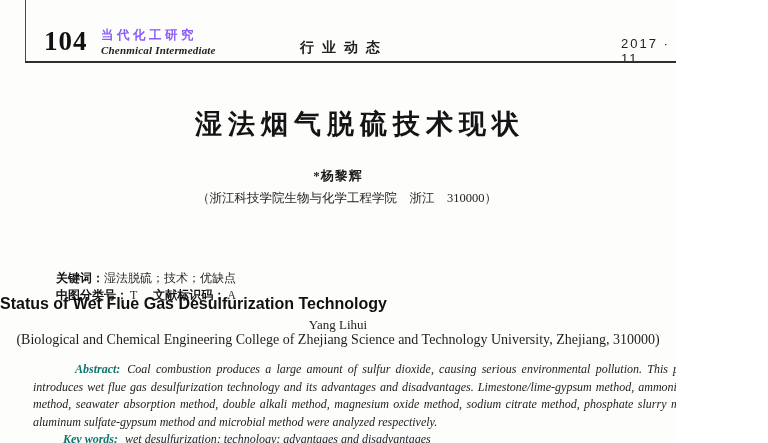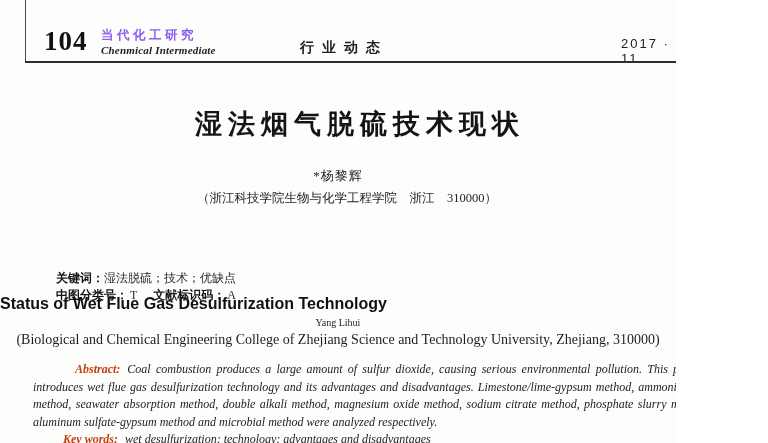--- a/index.html
+++ b/index.html
@@ -17,42 +17,42 @@
   .journal-en{margin-top:3px;font-style:italic;font-weight:bold;font-size:11px;letter-spacing:.2px;color:#222;}
   .section-title{position:absolute;left:0;right:0;top:39px;text-align:center;
     font-size:14px;font-weight:bold;letter-spacing:8px;color:#222;margin-left:12px;}
   .issue{position:absolute;left:621px;top:36px;font-family:"Liberation Sans","DejaVu Sans",sans-serif;
     font-size:13px;letter-spacing:2px;color:#222;}
   
   .title-cn{position:absolute;left:0;right:0;top:106px;text-align:center;
     font-family:Liberation Sans, sans-serif;
     font-weight:bold;font-size:27px;letter-spacing:6px;color:#141414;margin-left:44px;}
   .author-cn{position:absolute;left:0;right:0;top:167px;text-align:center;
-    font-size:13px;font-weight:normal;letter-spacing:1px;color:#1d1d1d;}
+    font-size:13px;font-weight:bold;letter-spacing:1px;color:#1d1d1d;}
   .affiliation-cn{position:absolute;left:18px;right:0;top:190px;text-align:center;
     font-size:12.5px;color:#1d1d1d;}
   .abstract-cn{position:absolute;left:56px;top:224px;width:661px;
     font-size:12px;line-height:17px;text-align:justify;color:#2a2a2a;}
   .kw-cn{position:absolute;left:56px;top:258px;width:661px;font-size:12px;color:#2a2a2a;}
   .clc-line{position:absolute;left:56px;top:275px;width:661px;font-size:12px;color:#2a2a2a;}
   .lbl{font-weight:bold;color:#161616;text-align:center;}
   .clc-line .second{margin-left:16px;}
   .clc-line .val{margin-left:2px;}
   
   .title-en{position:absolute;left:0;right:0;top:295px;text-align:left;
     font-family:"Liberation Sans","DejaVu Sans",sans-serif;
     font-weight:bold;font-size:16px;color:#111;}
-  .author-en{position:absolute;left:0;right:0;top:317px;text-align:center;font-size:10px;color:#1d1d1d;}
+  .author-en{position:absolute;left:0;right:0;top:317px;text-align:center;font-size:13px;color:#1d1d1d;}
   .affiliation-en{position:absolute;left:0;right:0;top:332px;text-align:center;font-size:14px;color:#1d1d1d;}
   .abstract-en{position:absolute;left:33px;top:349px;width:706px;
     font-style:italic;font-size:12px;line-height:17.5px;text-align:justify;
     text-indent:42px;color:#222;}
   .kw-en{position:absolute;left:33px;top:420px;width:706px;
     font-style:italic;font-size:12px;text-indent:30px;color:#222;}
-  .lbl-en{font-weight:bold;font-style:italic;margin-right:7px;color:#c2410c;}
+  .lbl-en{font-weight:bold;font-style:italic;margin-right:7px;color:#0f766e;}
 </style>
 </head>
 <body>
 
 <div class="page">
 
   <div class="scan-edge"></div>
   <div class="pagenum">104</div>
   <div class="journal">
     <div class="journal-cn">当代化工研究</div>

